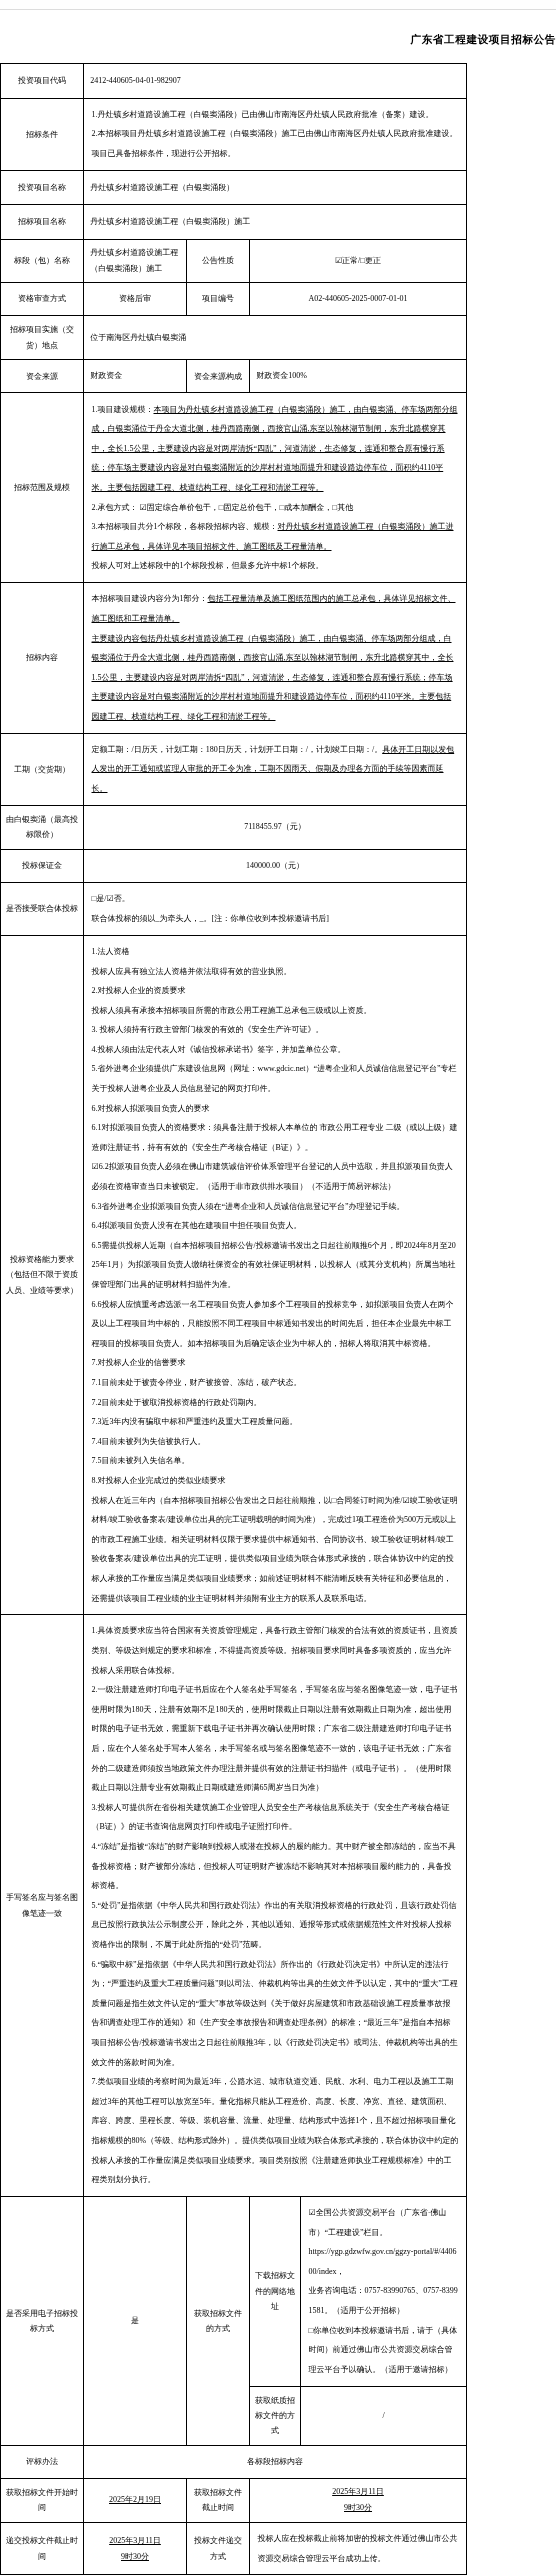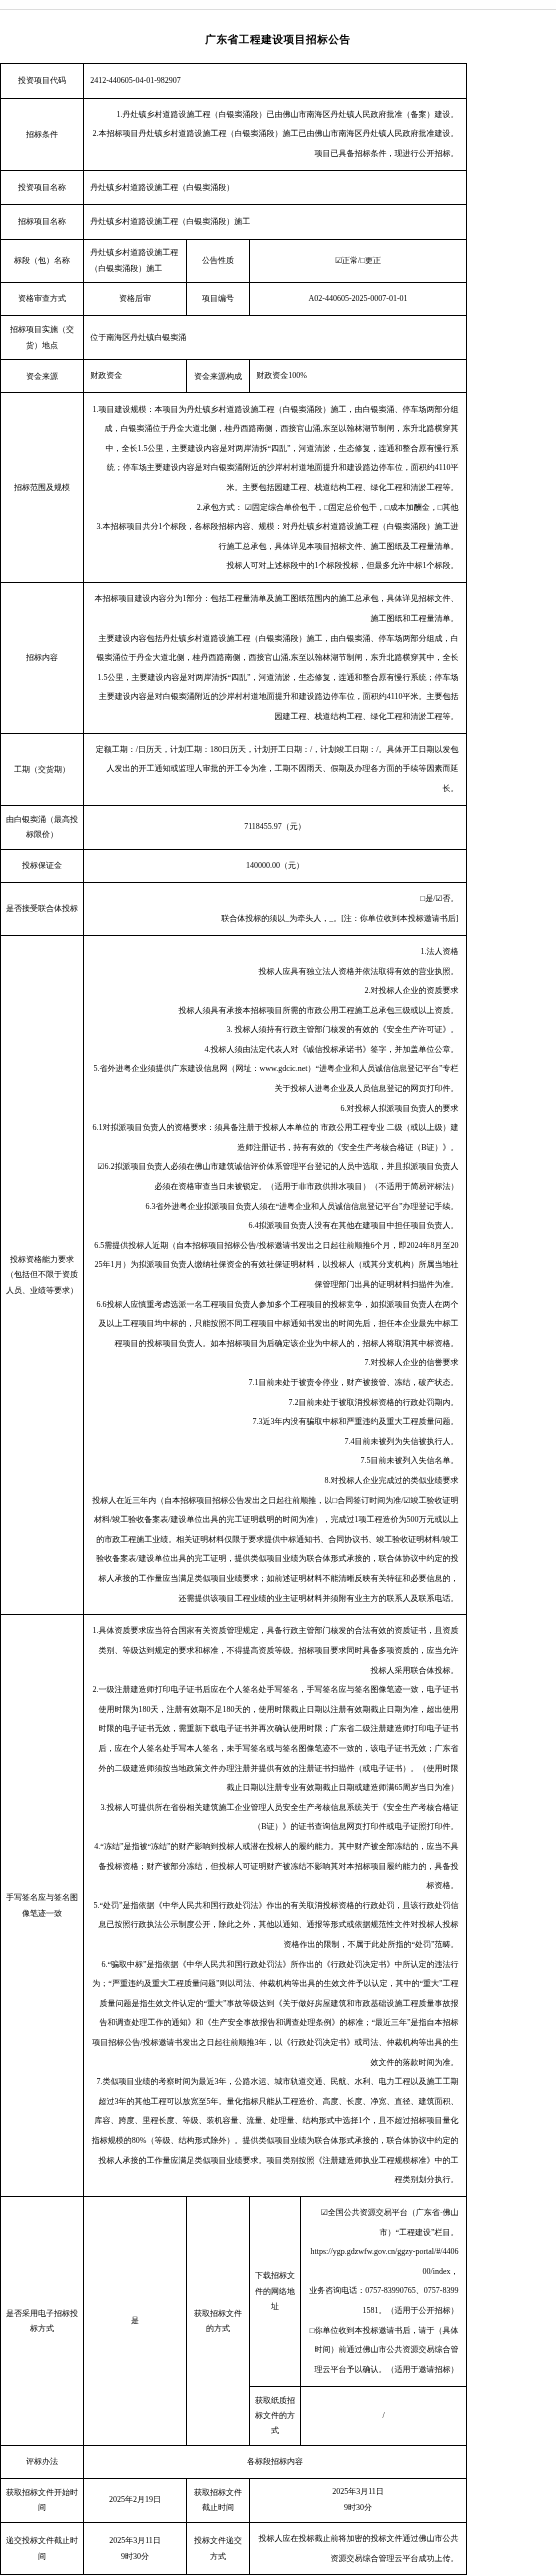--- a/index.html
+++ b/index.html
@@ -5,21 +5,21 @@
   * { box-sizing: border-box; }
   html, body { margin: 0; padding: 0; background: #ffffff; }
   body {
     width: 556px;
     font-family: "Liberation Serif", "DejaVu Serif", serif;
     color: #000;
   }
   .top-strip { height: 8.7px; background: #fefefe; }
   .top-line { border-top: 0.6px solid #dcdcdc; }
   .page-title {
-    text-align: center;
+    text-align: right;
     font-size: 10.6px;
     font-weight: bold;
     margin: 23.6px 0 16px 0;
     letter-spacing: 0.6px;
   }
   table.doc {
     width: 466px;
     border-collapse: collapse;
     border: 1.2px solid #000;
     table-layout: fixed;
@@ -30,23 +30,23 @@
     font-size: 8px;
     vertical-align: middle;
     word-break: break-all;
     overflow-wrap: break-word;
   }
   .lbl { text-align: center; line-height: 1.9; padding: 6.2px 3.7px; }
   .val { line-height: 2.0; }
   .c { text-align: center; }
   .l { text-align: left; }
   .pre { white-space: pre-line; }
-  .big { line-height: 2.45; padding: 6.2px 7.5px; text-align: right; }
+  .big { line-height: 2.45; padding: 6.2px 7.5px; }
   .val p { margin: 0; }
-  .u { }
+  .u { text-decoration: underline; }
   .tall { padding-top: 8.7px; padding-bottom: 8.7px; }
 </style>
 </head>
 <body>
 
 <div class="top-strip"></div>
 <div class="top-line"></div>
 
 <div class="page-title">广东省工程建设项目招标公告</div>
 

